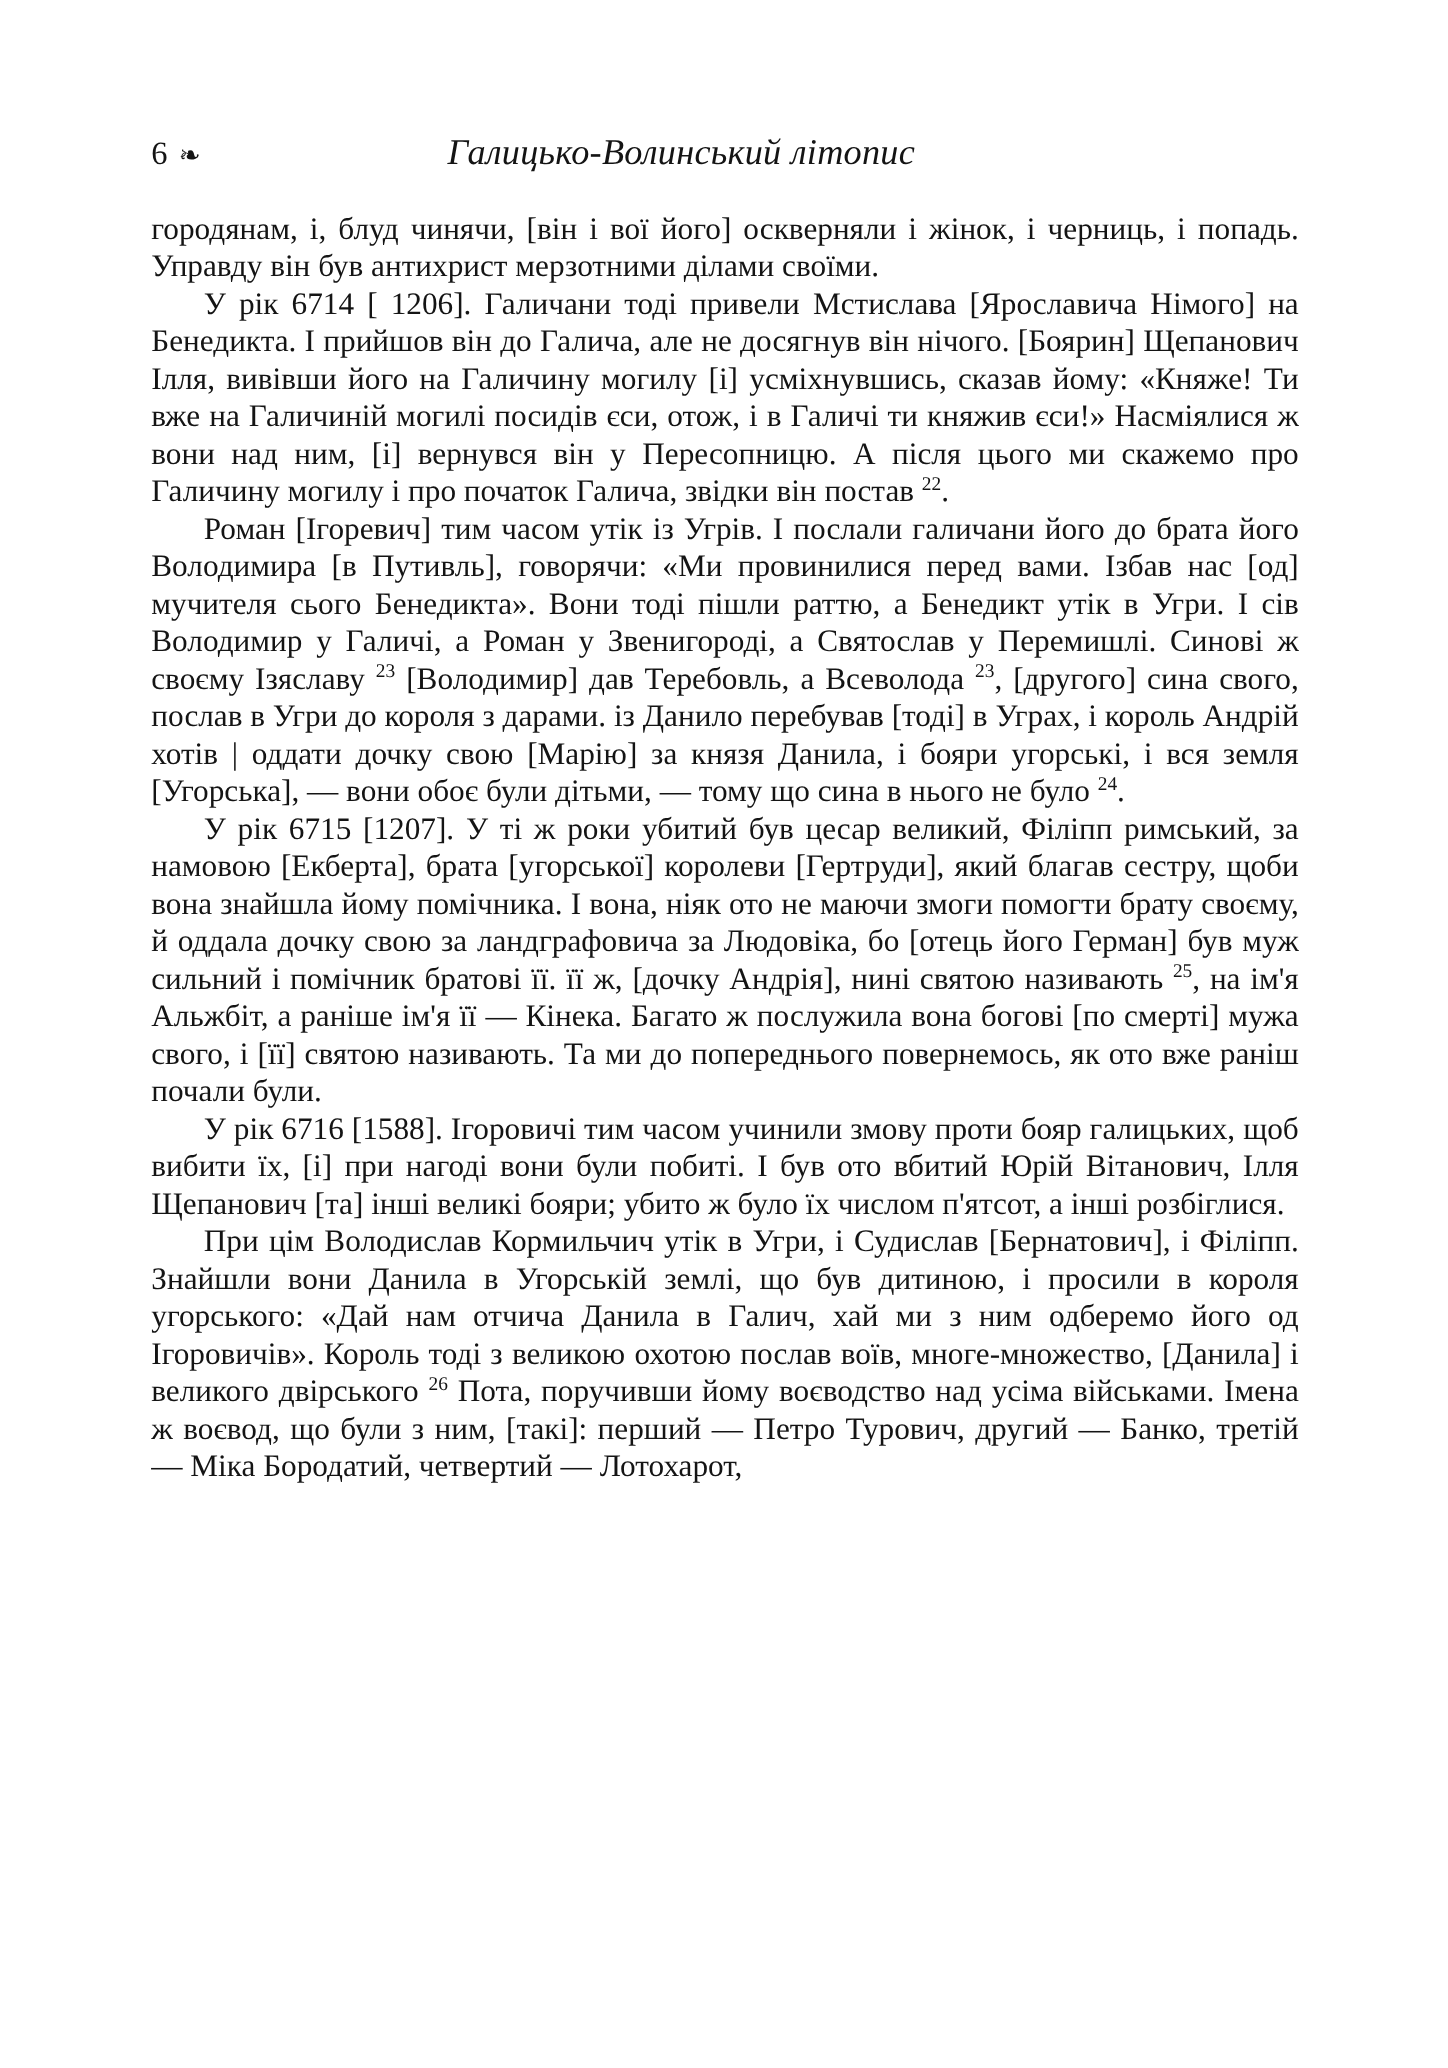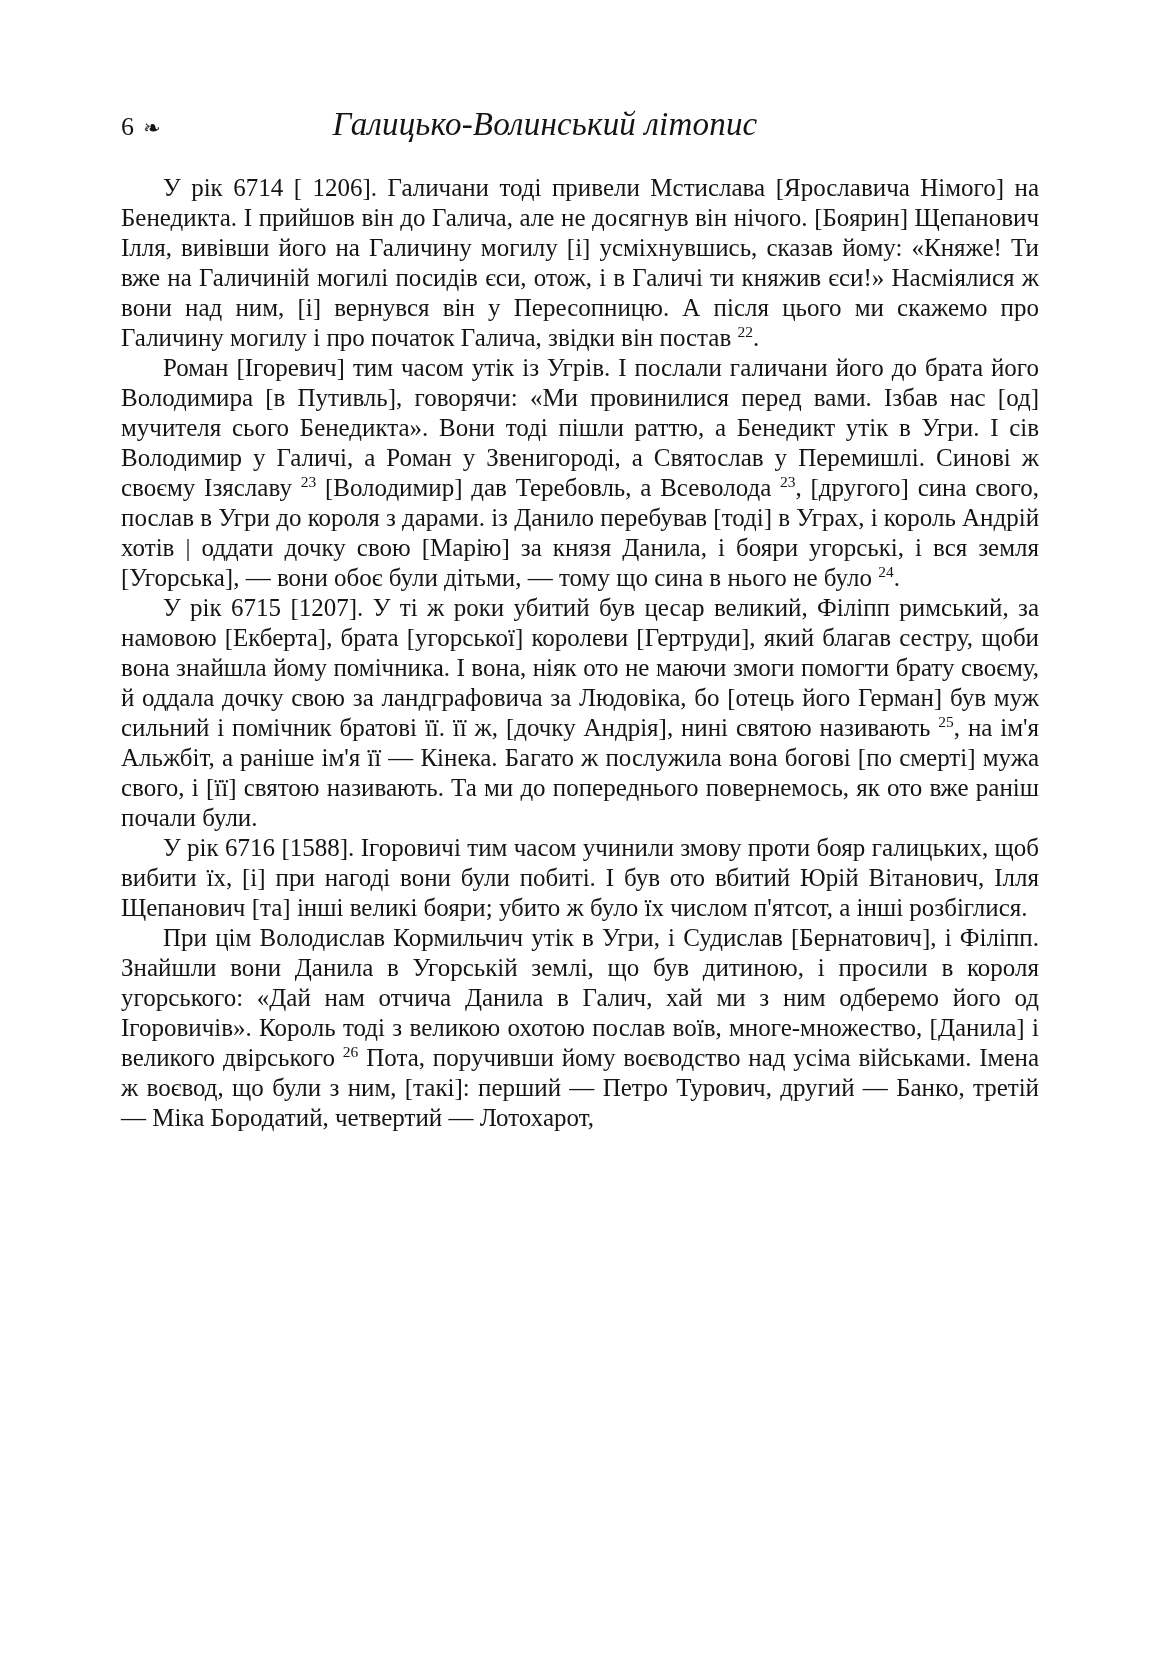--- a/index.html
+++ b/index.html
@@ -34,21 +34,21 @@
   }
   .fleuron {
     font-family: "DejaVu Sans", sans-serif;
     font-size: 21px;
     margin-left: 9px;
   }
   .running-title {
     flex: 1;
     text-align: center;
     font-style: italic;
-    font-size: 33px;
+    font-size: 29px;
     letter-spacing: 0.2px;
   }
   .folio-spacer {
     width: 150px;
   }
   .text-block {
     font-size: 25px;
     line-height: 30px;
     text-align: justify;
   }
@@ -70,20 +70,21 @@
 <div class="page">
   <div class="content">
     <div class="header">
       <div class="folio">
         <span>6</span><span class="fleuron">❧</span>
       </div>
       <div class="running-title">Галицько-Волинський літопис</div>
       <div class="folio-spacer"></div>
     </div>
     <div class="text-block">
+        <p class="">городянам, і, блуд чинячи, [він і вої його] оскверняли і жінок, і черниць, і попадь. Управду він був антихрист мерзотними ділами своїми.</p>
         <p class="indent">У рік 6714 [ 1206]. Галичани тоді привели Мстислава [Ярославича Німого] на Бенедикта. І прийшов він до Галича, але не досягнув він нічого. [Боярин] Щепанович Ілля, вивівши його на Галичину могилу [і] усміхнувшись, сказав йому: «Княже! Ти вже на Галичиній могилі посидів єси, отож, і в Галичі ти княжив єси!» Насміялися ж вони над ним, [і] вернувся він у Пересопницю. А після цього ми скажемо про Галичину могилу і про початок Галича, звідки він постав <sup>22</sup>.</p>
         <p class="indent">Роман [Ігоревич] тим часом утік із Угрів. І послали галичани його до брата його Володимира [в Путивль], говорячи: «Ми провинилися перед вами. Ізбав нас [од] мучителя сього Бенедикта». Вони тоді пішли раттю, а Бенедикт утік в Угри. І сів Володимир у Галичі, а Роман у Звенигороді, а Святослав у Перемишлі. Синові ж своєму Ізяславу <sup>23</sup> [Володимир] дав Теребовль, а Всеволода <sup>23</sup>, [другого] сина свого, послав в Угри до короля з дарами. із Данило перебував [тоді] в Уграх, і король Андрій хотів | оддати дочку свою [Марію] за князя Данила, і бояри угорські, і вся земля [Угорська], — вони обоє були дітьми, — тому що сина в нього не було <sup>24</sup>.</p>
         <p class="indent">У рік 6715 [1207]. У ті ж роки убитий був цесар великий, Філіпп римський, за намовою [Екберта], брата [угорської] королеви [Гертруди], який благав сестру, щоби вона знайшла йому помічника. І вона, ніяк ото не маючи змоги помогти брату своєму, й оддала дочку свою за ландграфовича за Людовіка, бо [отець його Герман] був муж сильний і помічник братові її. її ж, [дочку Андрія], нині святою називають <sup>25</sup>, на ім'я Альжбіт, а раніше ім'я її — Кінека. Багато ж послужила вона богові [по смерті] мужа свого, і [її] святою називають. Та ми до попереднього повернемось, як ото вже раніш почали були.</p>
         <p class="indent">У рік 6716 [1588]. Ігоровичі тим часом учинили змову проти бояр галицьких, щоб вибити їх, [і] при нагоді вони були побиті. І був ото вбитий Юрій Вітанович, Ілля Щепанович [та] інші великі бояри; убито ж було їх числом п'ятсот, а інші розбіглися.</p>
         <p class="indent">При цім Володислав Кормильчич утік в Угри, і Судислав [Бернатович], і Філіпп. Знайшли вони Данила в Угорській землі, що був дитиною, і просили в короля угорського: «Дай нам отчича Данила в Галич, хай ми з ним одберемо його од Ігоровичів». Король тоді з великою охотою послав воїв, многе-множество, [Данила] і великого двірського <sup>26</sup> Пота, поручивши йому воєводство над усіма військами. Імена ж воєвод, що були з ним, [такі]: перший — Петро Турович, другий — Банко, третій — Міка Бородатий, четвертий — Лотохарот,</p>
       </div>
   </div>
 </div>
 
 </body></html>

